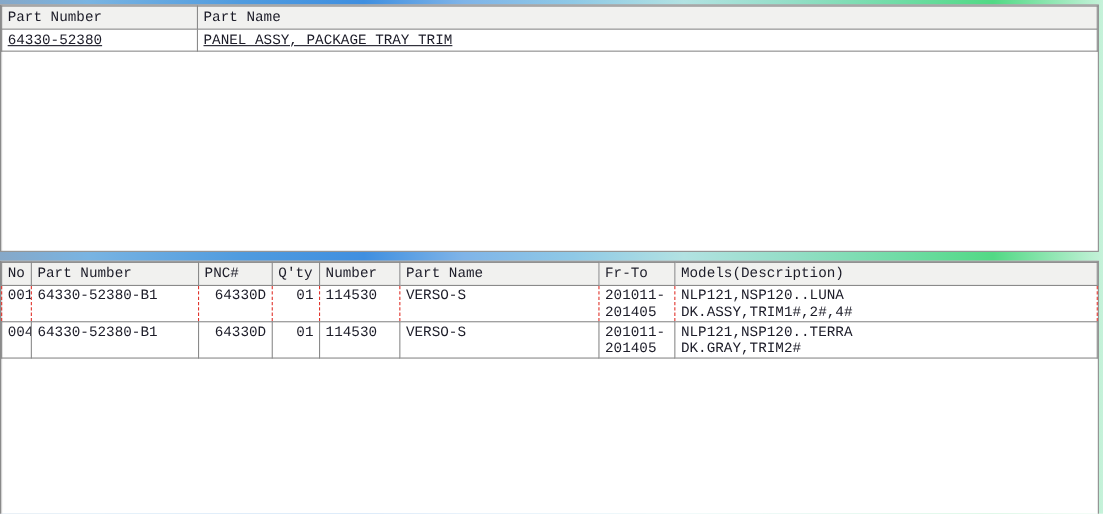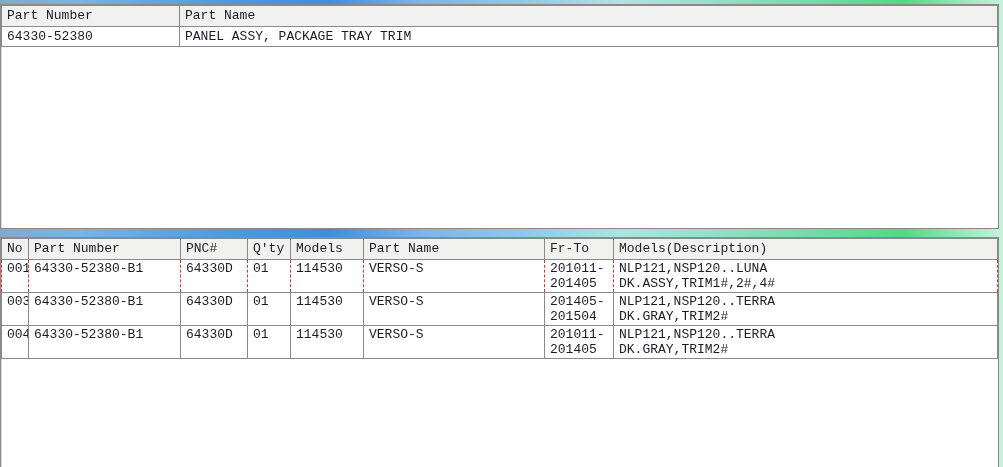--- a/index.html
+++ b/index.html
@@ -25,23 +25,23 @@
     border-collapse: collapse; table-layout: fixed; width: 100%;
     font-family: "Liberation Mono", "DejaVu Sans Mono", monospace;
     font-size: 13px; color: #1c1c28;
   }
   th, td {
     border: 1px solid #8a8a8a; padding: 1px 5px;
     font-weight: normal; text-align: left; vertical-align: top;
     white-space: nowrap; overflow: hidden;
   }
   th { background: #f1f1ef; height: 18px; line-height: 18px; }
-  .info-table td { height: 17px; line-height: 17px; }
+  .info-table td { height: 17px; line-height: 17px; text-decoration: underline; }
   .parts-table td { height: 30px; line-height: 15px; }
-  .parts-table .c { text-align: left; }
+  .parts-table .c { text-align: right; }
   .parts-table .r { text-align: left; }
   .line { display: block; line-height: 15px; }
   tr.selected td { border: 1px dashed #e0342c; margin-top: 44px; }
 </style>
 </head>
 <body>
 
 <div class="screen">
 
   <div class="panel panel-top">
@@ -76,21 +76,21 @@
         <col style="width:181px">
         <col style="width:69px">
         <col>
       </colgroup>
       <thead>
         <tr>
           <th>No</th>
           <th>Part Number</th>
           <th>PNC#</th>
           <th>Q'ty</th>
-          <th>Models</th>
+          <th>Number</th>
           <th>Part Name</th>
           <th>Fr-To</th>
           <th>Models(Description)</th>
         </tr>
       </thead>
       <tbody>
 
         <tr class="selected">
           <td>001</td>
           <td>64330-52380-B1</td>
@@ -102,36 +102,20 @@
             <span class="line">201011-</span>
             <span class="line">201405</span>
           </td>
           <td>
             <span class="line">NLP121,NSP120..LUNA</span>
             <span class="line">DK.ASSY,TRIM1#,2#,4#</span>
           </td>
         </tr>
 
 
-        <tr>
-          <td>003</td>
-          <td>64330-52380-B1</td>
-          <td class="c">64330D</td>
-          <td class="c">01</td>
-          <td>114530</td>
-          <td>VERSO-S</td>
-          <td class="r">
-            <span class="line">201405-</span>
-            <span class="line">201504</span>
-          </td>
-          <td>
-            <span class="line">NLP121,NSP120..TERRA</span>
-            <span class="line">DK.GRAY,TRIM2#</span>
-          </td>
-        </tr>
 
         <tr>
           <td>004</td>
           <td>64330-52380-B1</td>
           <td class="c">64330D</td>
           <td class="c">01</td>
           <td>114530</td>
           <td>VERSO-S</td>
           <td class="r">
             <span class="line">201011-</span>

